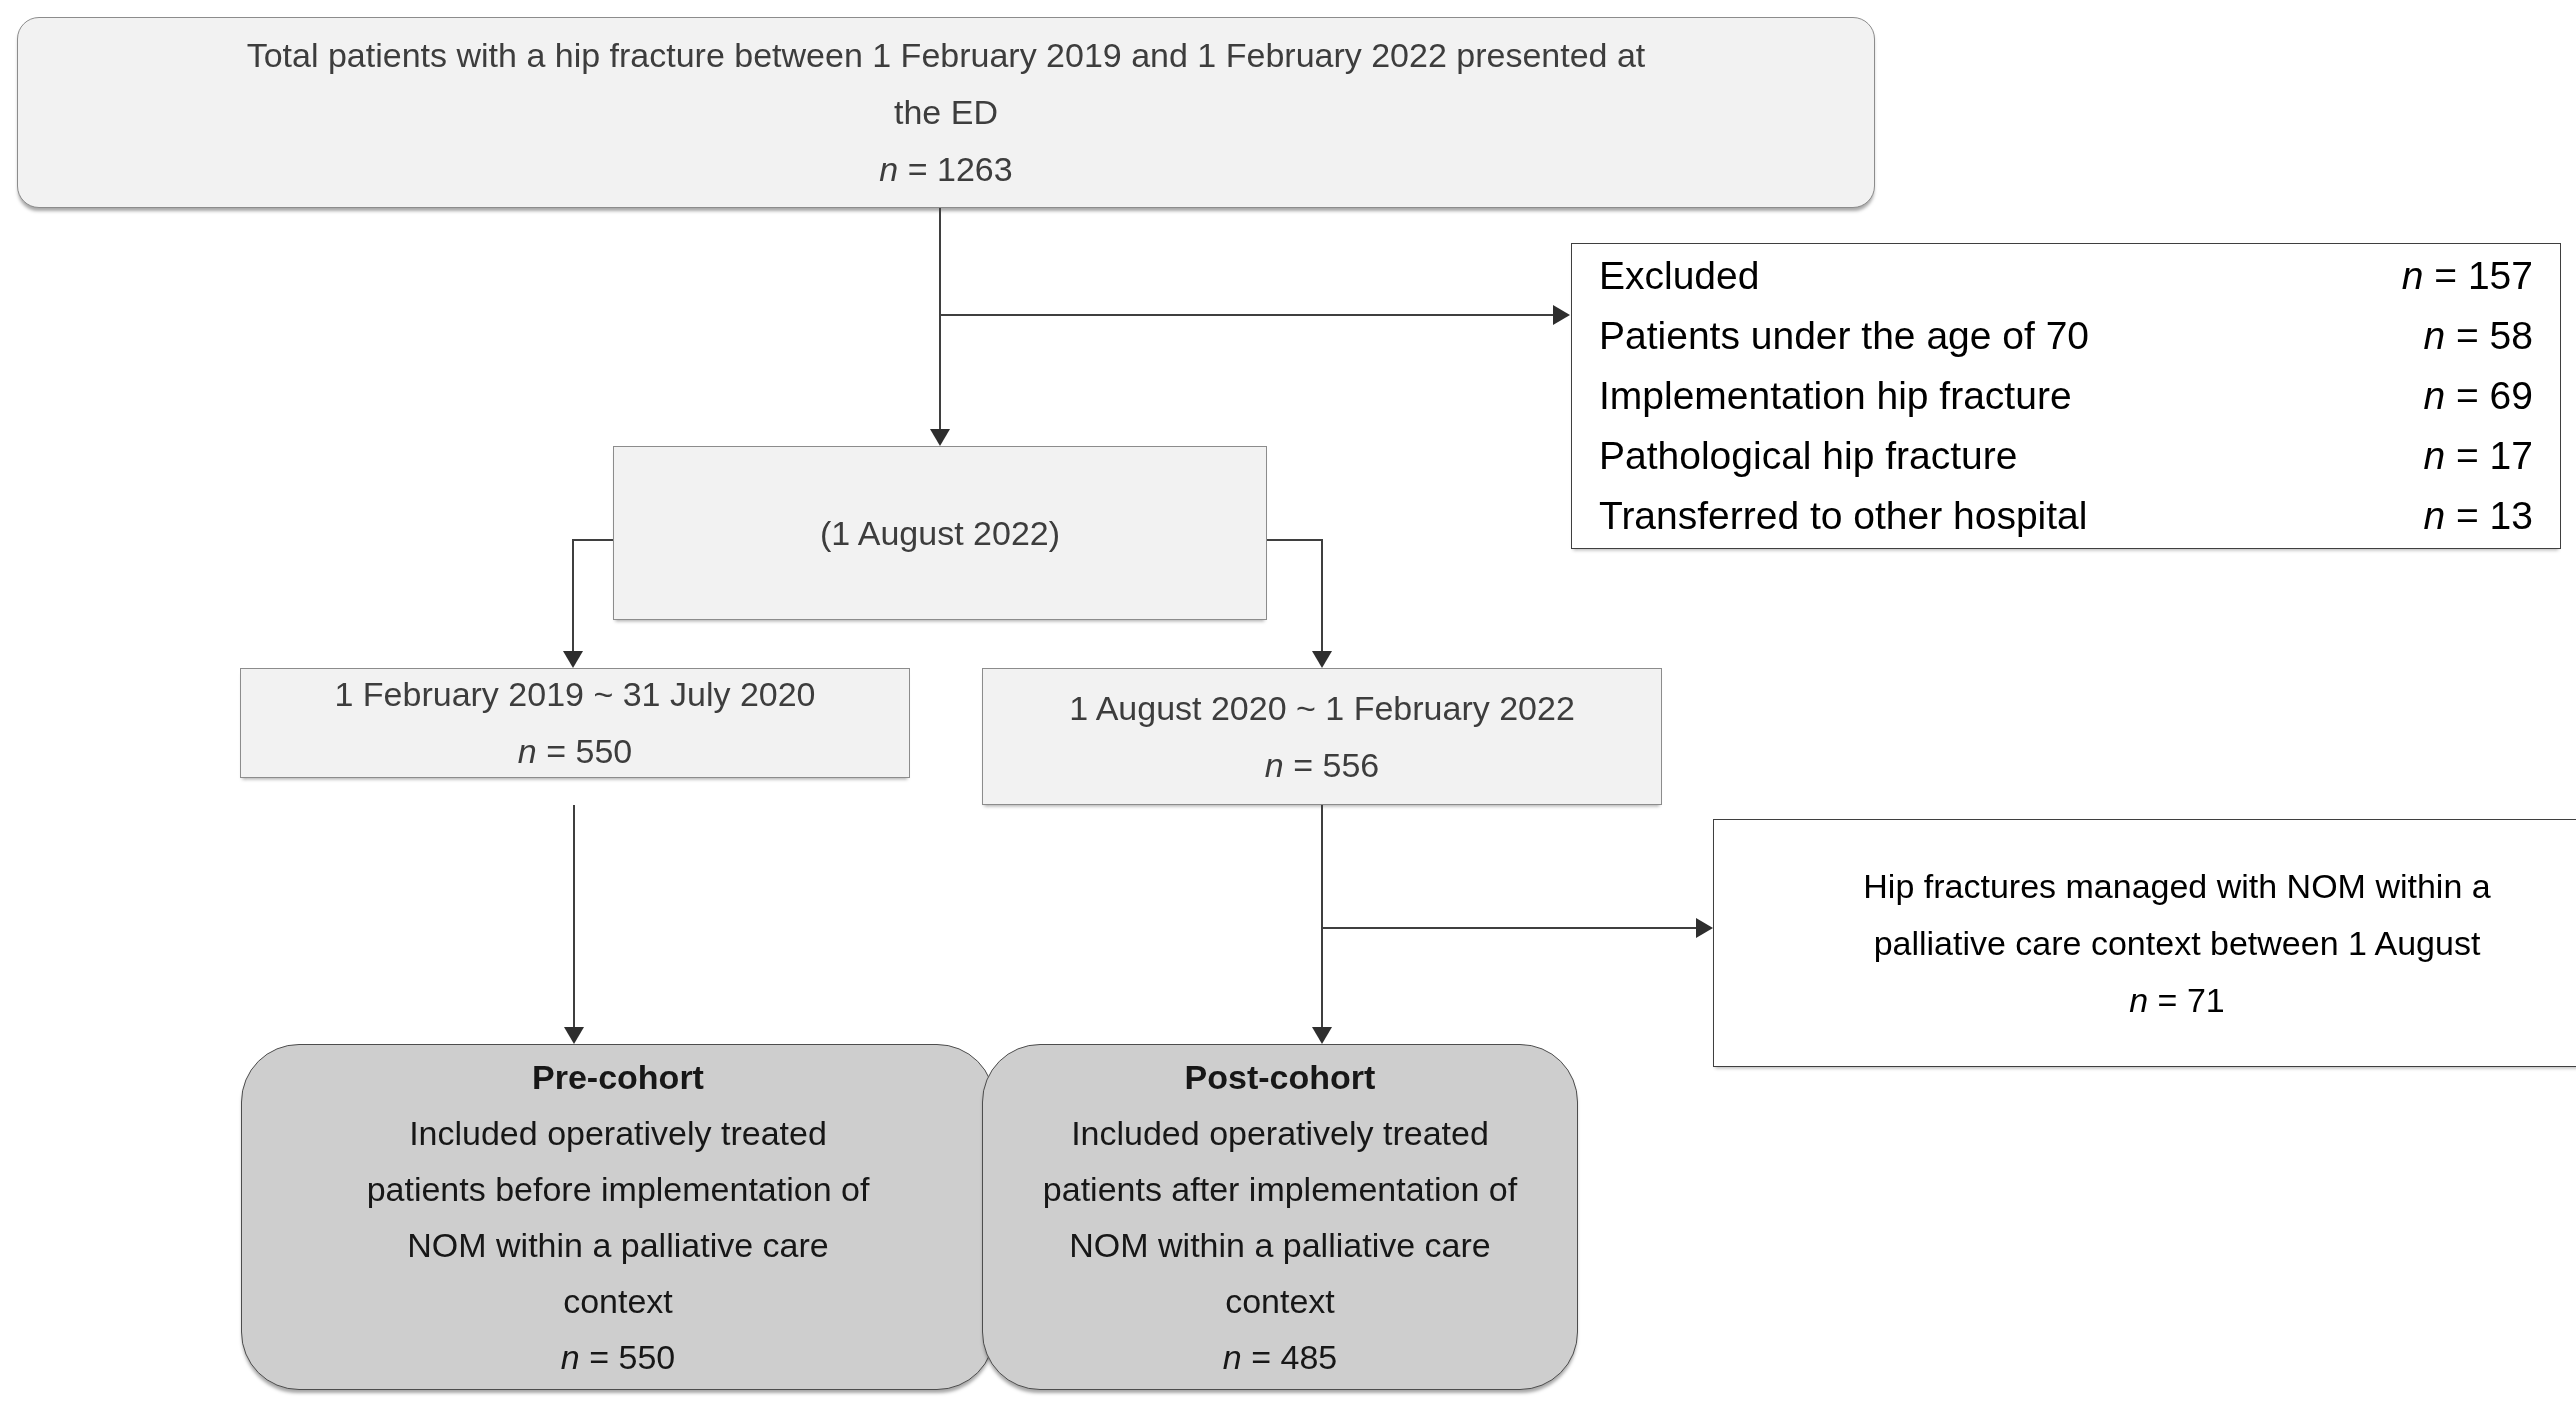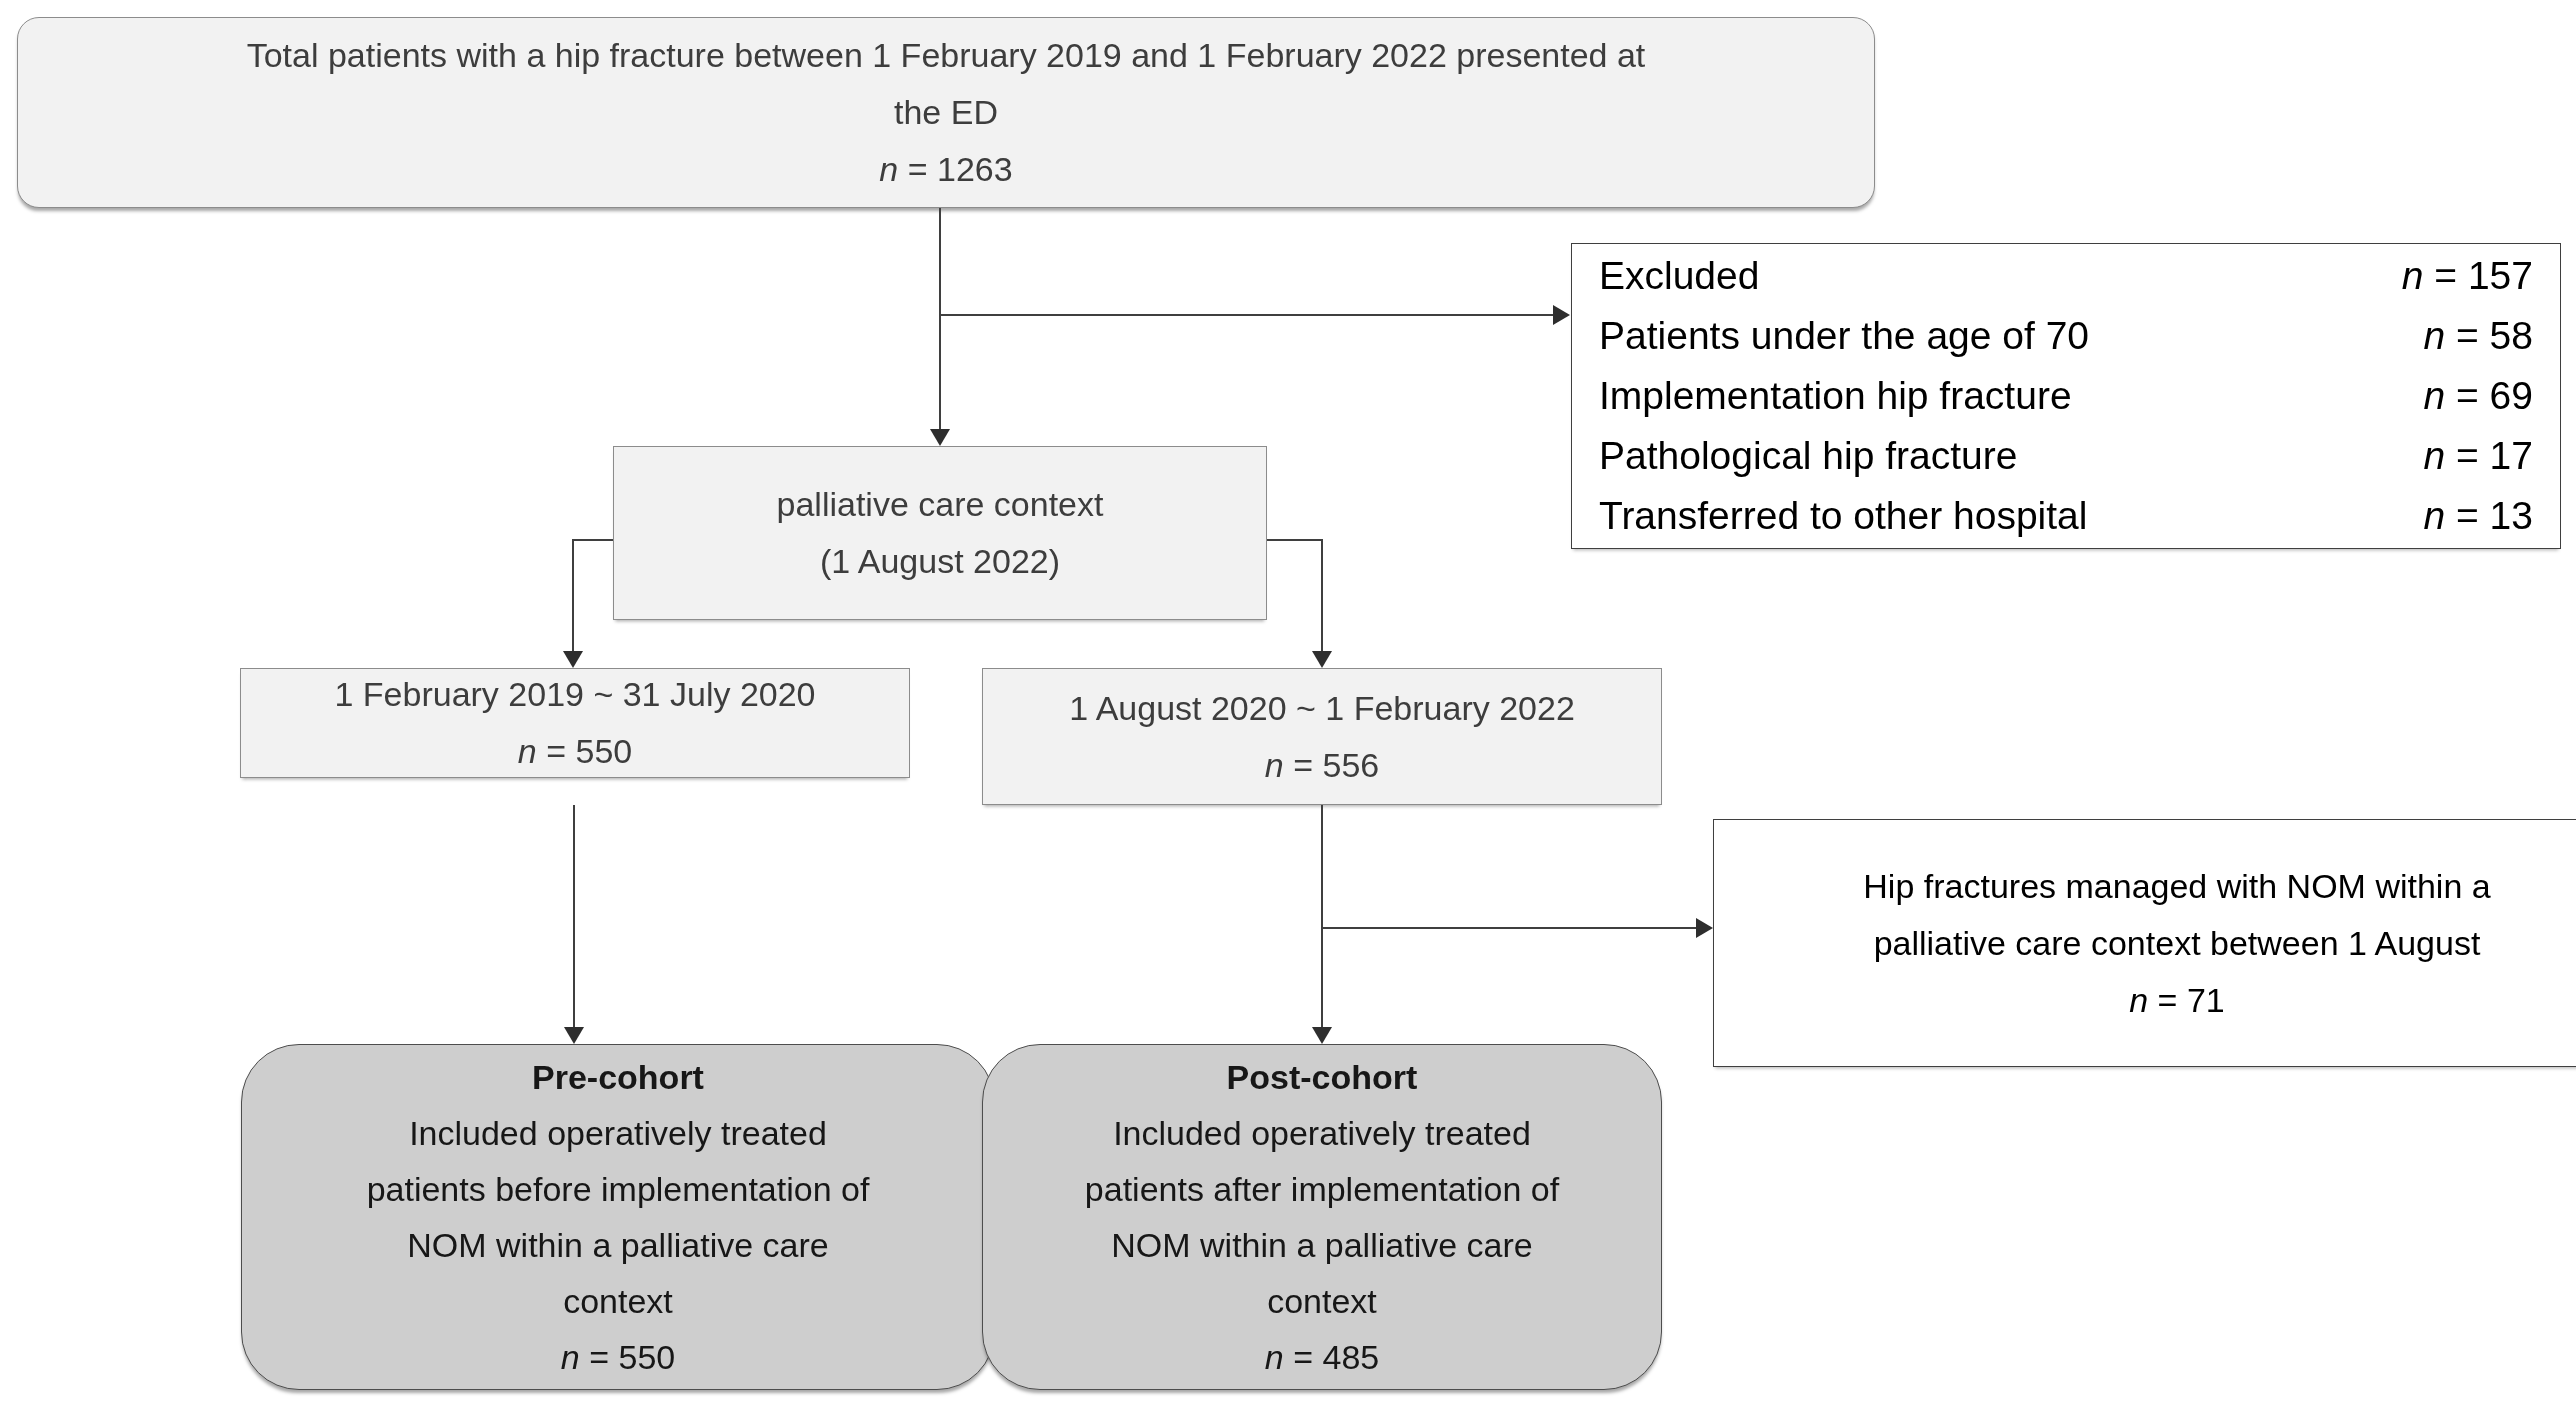--- a/index.html
+++ b/index.html
@@ -115,21 +115,20 @@
       <span>Pathological hip fracture</span>
       <span><i>n</i> = 17</span>
     </div>
     <div class="excl-row">
       <span>Transferred to other hospital</span>
       <span><i>n</i> = 13</span>
     </div>
   </div>
 
   <div class="box box-light" style="left:613px; top:446px; width:654px; height:174px;">
-    <div>palliative care context</div>
     <div>(1 August 2022)</div>
   </div>
 
   <div class="line" style="left:572px; top:539px; width:41px; height:2.3px;"></div>
   <div class="line" style="left:572px; top:539px; width:2.3px; height:113px;"></div>
   <div class="arrow-down" style="left:563px; top:651px;"></div>
 
   <div class="line" style="left:1267px; top:539px; width:56px; height:2.3px;"></div>
   <div class="line" style="left:1321px; top:539px; width:2.3px; height:113px;"></div>
   <div class="arrow-down" style="left:1312px; top:651px;"></div>
@@ -160,21 +159,21 @@
 
   <div class="box box-cohort" style="left:241px; top:1044px; width:754px; height:346px;justify-content:center;">
     <div class="cohort-title">Pre-cohort</div>
     <div>Included operatively treated</div>
     <div>patients before implementation of</div>
     <div>NOM within a palliative care</div>
     <div>context</div>
     <div><i>n</i> = 550</div>
   </div>
 
-  <div class="box box-cohort" style="left:982px; top:1044px; width:680px; height:346px;">
+  <div class="box box-cohort" style="left:982px; top:1044px; width:596px; height:346px;">
     <div class="cohort-title">Post-cohort</div>
     <div>Included operatively treated</div>
     <div>patients after implementation of</div>
     <div>NOM within a palliative care</div>
     <div>context</div>
     <div><i>n</i> = 485</div>
   </div>
 
 </div>
 

